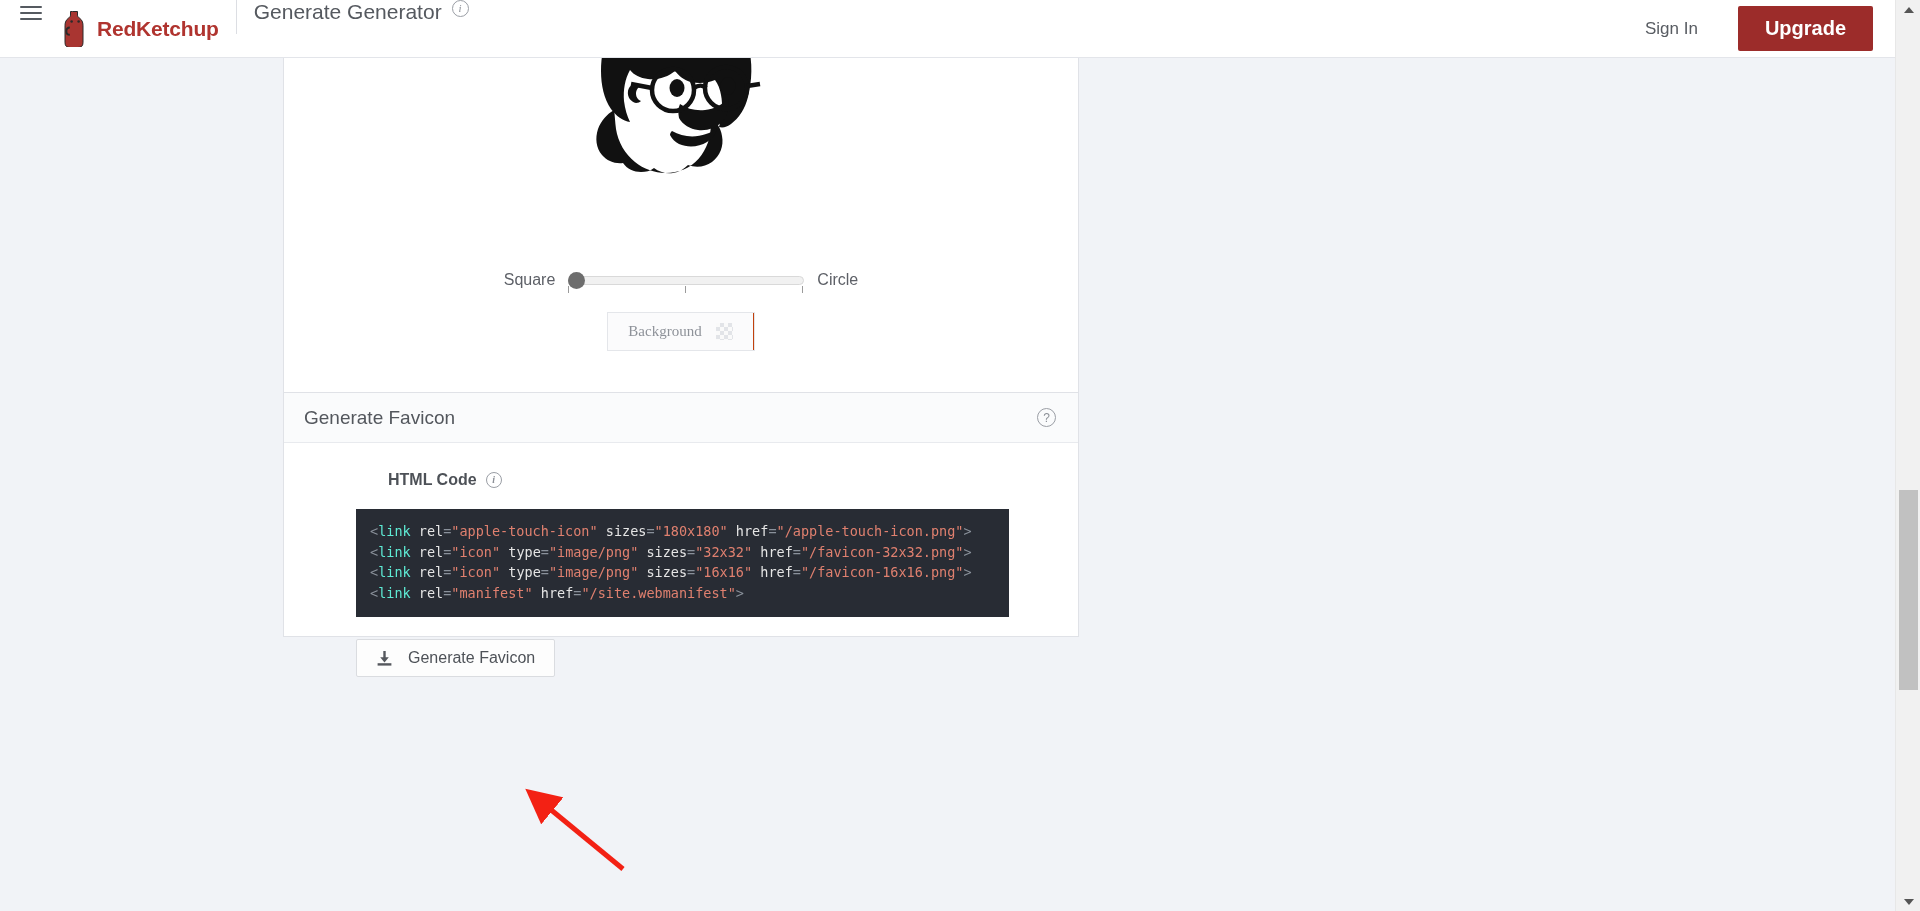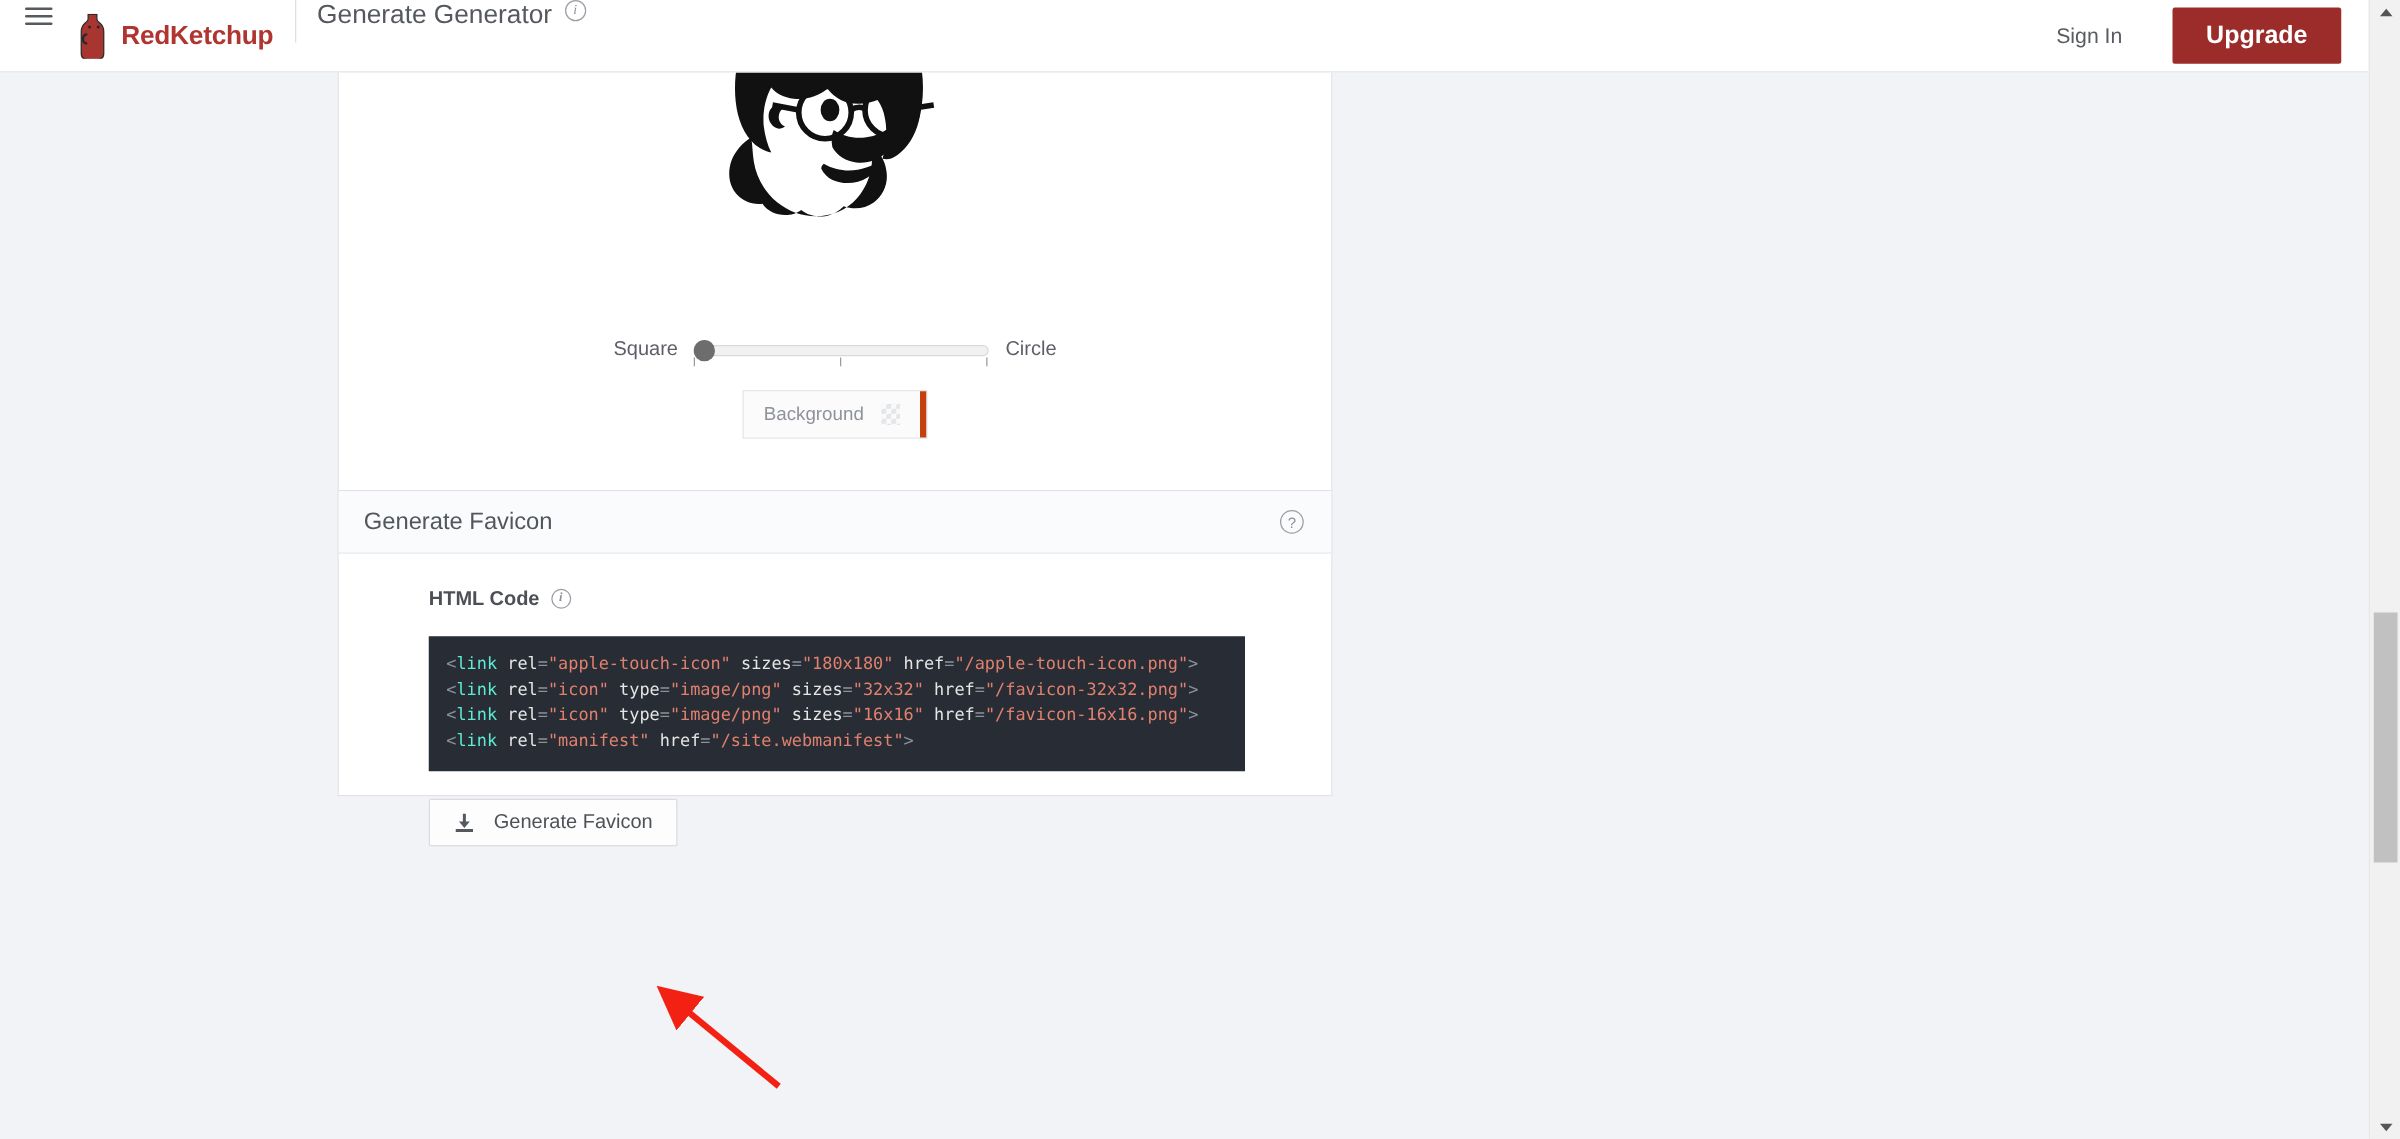--- a/index.html
+++ b/index.html
@@ -72,21 +72,21 @@
   .canvas {
     position: absolute;
     top: 58px; left: 0;
     width: 1895px;
     height: 853px;
     background: #f1f3f7;
   }
 
   .card {
     position: absolute;
-    left: 270px;
+    left: 283px;
     width: 796px;
     background: #ffffff;
     border: 1px solid #e0e2e7;
   }
 
   
   #card-preview {
     top: -58px;
     height: 451px;
     border-top: none;
@@ -163,21 +163,21 @@
     gap: 14px;
     height: 37px;
     font-size: 15px;
     color: #8e9299;
     cursor: pointer;
     background: transparent;
     border: none;
     font-family: "Liberation Sans", sans-serif;
     padding: 0 16px;
   }
-  .toggle-btn.bg   { width: 146px; border-right: 5px solid #c2410c; }
+  .toggle-btn.bg   { width: 146px; border-right: 1px solid #c2410c; font-family: Liberation Serif, serif; }
   .toggle-btn.tr   { width: 190px; background: #ffffff; }
   .checker {
     width: 17px; height: 17px;
     background-image:
       linear-gradient(45deg, #e2e4e8 25%, transparent 25%, transparent 75%, #e2e4e8 75%),
       linear-gradient(45deg, #e2e4e8 25%, transparent 25%, transparent 75%, #e2e4e8 75%);
     background-size: 8px 8px;
     background-position: 0 0, 4px 4px;
     background-color: #fafafa;
   }
@@ -205,21 +205,21 @@
     width: 19px; height: 19px; border-radius: 50%;
     border: 1.4px solid #9a9ea5; color: #8c9097;
     font-size: 12px; cursor: pointer; line-height: 1;
     font-family: "Liberation Sans", sans-serif;
   }
   .card-body {
     padding: 28px 0 0 72px;
   }
   .field-label {
     font-size: 16px; font-weight: bold; color: #4d5157;
-    display: flex; align-items: flex-start;
+    display: flex; align-items: center; margin-left: 32px;
   }
   .field-label .info-circle { margin-left: 9px; width: 16px; height: 16px; font-size: 10px; }
 
   .code-block {
     margin-top: 20px;
     width: 653px;
     background: #282c34;
     padding: 12px 14px 14px 14px;
     font-family: "DejaVu Sans Mono", monospace;
     font-size: 13.5px;

